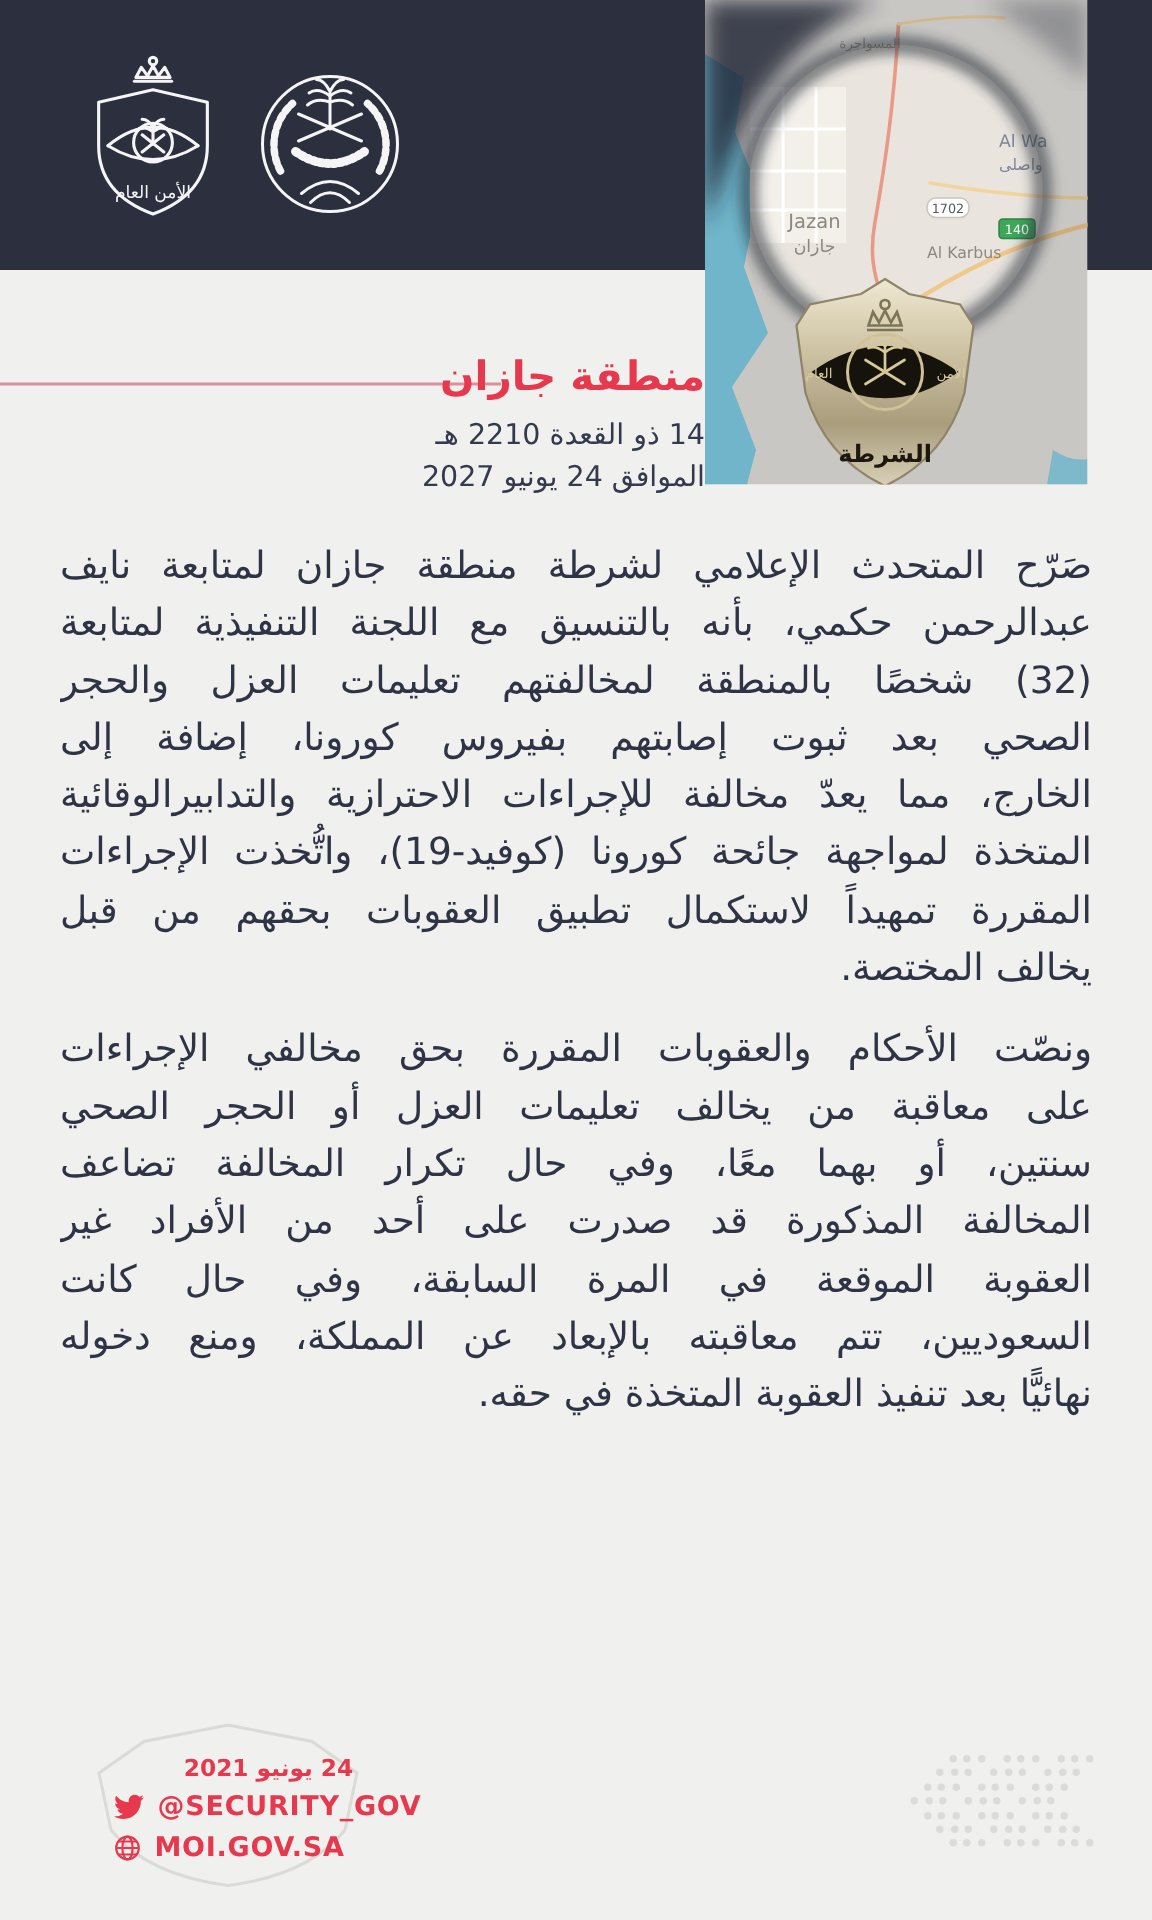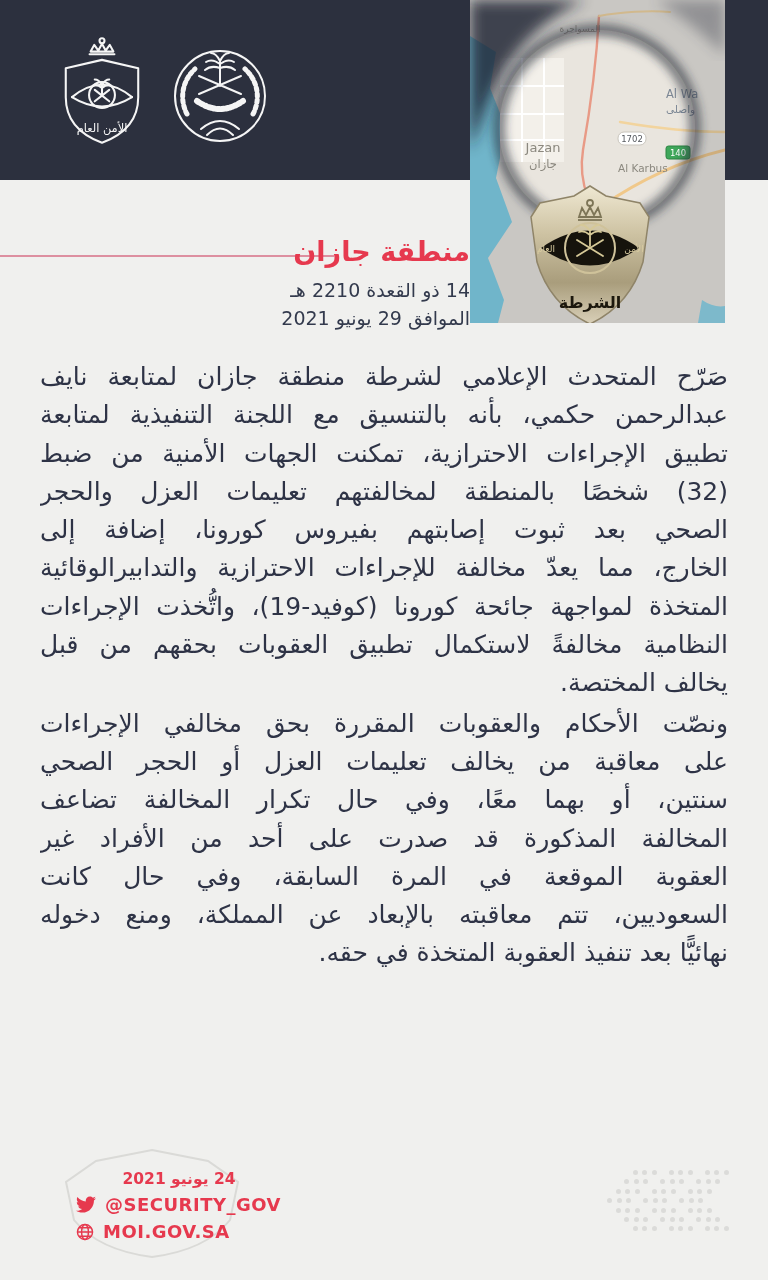--- a/index.html
+++ b/index.html
@@ -18,21 +18,21 @@
   .title-line{position:absolute;left:0;top:255px;width:334px;height:2px;background:#dd8fa0;}
   .region-title{position:absolute;right:298px;top:236px;direction:rtl;
     font-size:27px;font-weight:bold;color:#e6394e;white-space:nowrap;}
   .date-block{position:absolute;right:298px;top:276px;direction:rtl;text-align:right;
     font-size:19px;line-height:28px;color:#333a4d;white-space:nowrap;}
   
   .body-text{position:absolute;left:40px;right:40px;top:358px;direction:rtl;
     color:#2e3346;font-size:25px;}
   .text-line{height:38.3px;line-height:38.3px;text-align:justify;text-align-last:justify;overflow:hidden;}
   .text-line.last{text-align-last:right;}
-  .para2{margin-top:2px;}
+  .para2{margin-top:16px;}
   
   .footer-shield{position:absolute;left:38px;top:1146px;width:228px;height:116px;}
   .footer-block{position:absolute;left:76px;top:1170px;}
   .footer-date{direction:rtl;width:150px;margin-left:28px;text-align:center;
     font-size:15.5px;font-weight:bold;color:#e6394e;white-space:nowrap;}
   .footer-row{display:flex;align-items:center;gap:9px;margin-top:6px;
     font-size:18px;font-weight:bold;letter-spacing:0.5px;color:#e6394e;}
   .footer-row .txt{white-space:nowrap;}
   .dots-pattern{position:absolute;left:607px;top:1170px;width:132px;height:64px;}
   .dot{position:absolute;width:5px;height:5px;border-radius:50%;background:#dbdbd9;}
@@ -148,33 +148,32 @@
       <text x="107" y="66" text-anchor="middle" font-size="9" fill="#d8cba0">الأمن</text>
       <text x="19" y="66" text-anchor="middle" font-size="9" fill="#d8cba0">العام</text>
       <text x="63" y="122" text-anchor="middle" font-size="16" font-weight="bold" fill="#1c180d">الشرطة</text>
     </g>
   </svg>
 
   <div class="title-line"></div>
   <div class="region-title">منطقة جازان</div>
   <div class="date-block">
     <div>14 ذو القعدة 2210 هـ</div>
-    <div>الموافق 29 يونيو 2021</div>
+    <div>الموافق 24 يونيو 2027</div>
   </div>
 
   <div class="body-text">
     <div class="para1">
         <div class="text-line">صَرّح المتحدث الإعلامي لشرطة منطقة جازان لمتابعة نايف</div>
         <div class="text-line">عبدالرحمن حكمي، بأنه بالتنسيق مع اللجنة التنفيذية لمتابعة</div>
-        <div class="text-line">تطبيق الإجراءات الاحترازية، تمكنت الجهات الأمنية من ضبط</div>
         <div class="text-line">(32) شخصًا بالمنطقة لمخالفتهم تعليمات العزل والحجر</div>
         <div class="text-line">الصحي بعد ثبوت إصابتهم بفيروس كورونا، إضافة إلى</div>
         <div class="text-line">الخارج، مما يعدّ مخالفة للإجراءات الاحترازية والتدابيرالوقائية</div>
         <div class="text-line">المتخذة لمواجهة جائحة كورونا (كوفيد-19)، واتُّخذت الإجراءات</div>
-        <div class="text-line">النظامية مخالفةً لاستكمال تطبيق العقوبات بحقهم من قبل</div>
+        <div class="text-line">المقررة تمهيداً لاستكمال تطبيق العقوبات بحقهم من قبل</div>
         <div class="text-line last">يخالف المختصة.</div>
       </div>
     <div class="para2">
         <div class="text-line">ونصّت الأحكام والعقوبات المقررة بحق مخالفي الإجراءات</div>
         <div class="text-line">على معاقبة من يخالف تعليمات العزل أو الحجر الصحي</div>
         <div class="text-line">سنتين، أو بهما معًا، وفي حال تكرار المخالفة تضاعف</div>
         <div class="text-line">المخالفة المذكورة قد صدرت على أحد من الأفراد غير</div>
         <div class="text-line">العقوبة الموقعة في المرة السابقة، وفي حال كانت</div>
         <div class="text-line">السعوديين، تتم معاقبته بالإبعاد عن المملكة، ومنع دخوله</div>
         <div class="text-line last">نهائيًّا بعد تنفيذ العقوبة المتخذة في حقه.</div>

